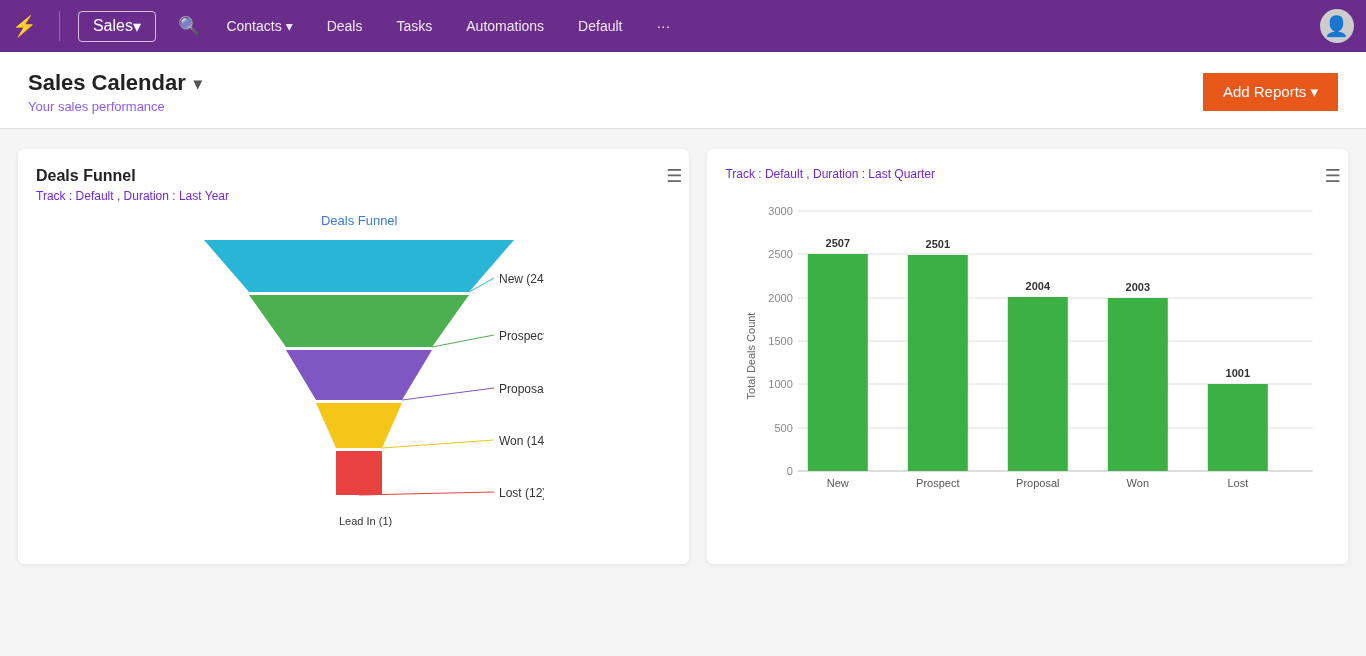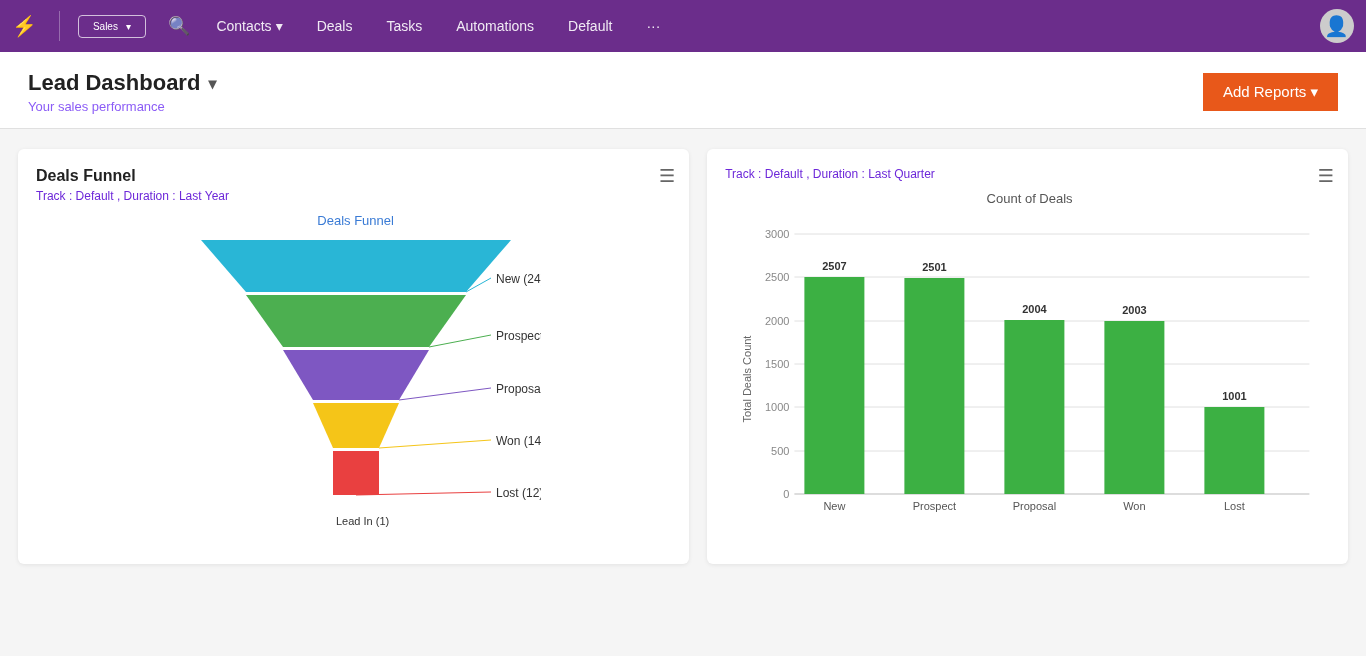--- a/index.html
+++ b/index.html
@@ -15,25 +15,25 @@
       gap: 18px;
     }
     .nav-logo { color: #fff; font-size: 20px; font-weight: bold; margin-right: 4px; }
     .nav-divider { width: 1px; height: 30px; background: rgba(255,255,255,0.3); }
     .nav-dropdown {
       background: transparent;
       border: 1.5px solid rgba(255,255,255,0.7);
       border-radius: 4px;
       color: #fff;
       padding: 5px 14px;
-      font-size: 10px;
-      cursor: pointer;
-      display: flex;
-      align-items: flex-end;
-      gap: 8px;
+      font-size: 16px;
+      cursor: pointer;
+      display: flex;
+      align-items: flex-start;
+      gap: 0;
     }
     .nav-search { color: rgba(255,255,255,0.85); font-size: 18px; cursor: pointer; margin-left: 4px; }
     .nav-link {
       color: rgba(255,255,255,0.9);
       font-size: 14px;
       cursor: pointer;
       display: flex;
       align-items: flex-end;
       gap: 4px;
       padding: 4px 8px;
@@ -78,21 +78,21 @@
       padding: 20px 18px;
       display: flex;
       gap: 18px;
     }
 
     
     .card {
       background: #fff;
       border-radius: 6px;
       box-shadow: 0 1px 4px rgba(0,0,0,0.08);
-      padding: 18px 14px 14px 18px;
+      padding: 18px 7px 14px 18px;
       flex: 1;
     }
     .card-title {
       font-size: 16px;
       font-weight: 600;
       color: #222;
       margin-bottom: 4px;
     }
     .card-subtitle {
       font-size: 12px;
@@ -151,21 +151,21 @@
     </a>
   <div class="nav-spacer"></div>
   <div class="nav-avatar">
     <span>👤</span>
   </div>
 </nav>
 
 <div class="page-header">
   <div class="page-title-block">
     <div class="page-title">
-      <span>Lead Dashboard</span>
+      <span>Sales Calendar</span>
       <span style="cursor:pointer; font-size:16px; color:#555;">▾</span>
     </div>
     <div class="page-subtitle">Your sales performance</div>
   </div>
   <button class="add-reports-btn">
     <span>Add Reports ▾</span>
   </button>
 </div>
 
 <div class="main-content">
@@ -212,21 +212,20 @@
 
   <div class="card" style="min-width:0; flex:1;">
     <div class="card-header-row">
       <div>
         <div class="card-subtitle">
           <span>Track : Default , Duration : Last Quarter</span>
         </div>
       </div>
       <span class="menu-icon">☰</span>
     </div>
-    <div class="bar-chart-title">Count of Deals</div>
 
     <div style="position:relative;">
       <svg width="100%" height="310" viewBox="0 0 580 310">
 
         <text x="12" y="165" font-size="11" fill="#666" transform="rotate(-90, 12, 165)" text-anchor="middle">Total Deals Count</text>
 
         <line x1="55" y1="20" x2="570" y2="20" stroke="#e0e0e0" stroke-width="1"></line>
         <text x="50" y="24" font-size="11" fill="#888" text-anchor="end">3000</text>
 
         <line x1="55" y1="63" x2="570" y2="63" stroke="#e0e0e0" stroke-width="1"></line>

